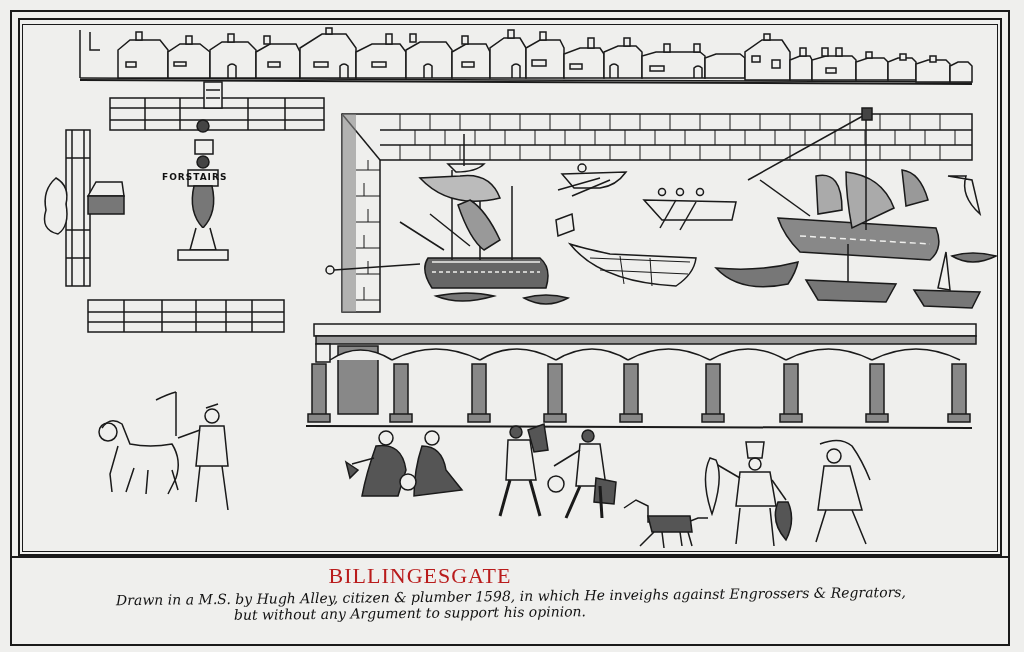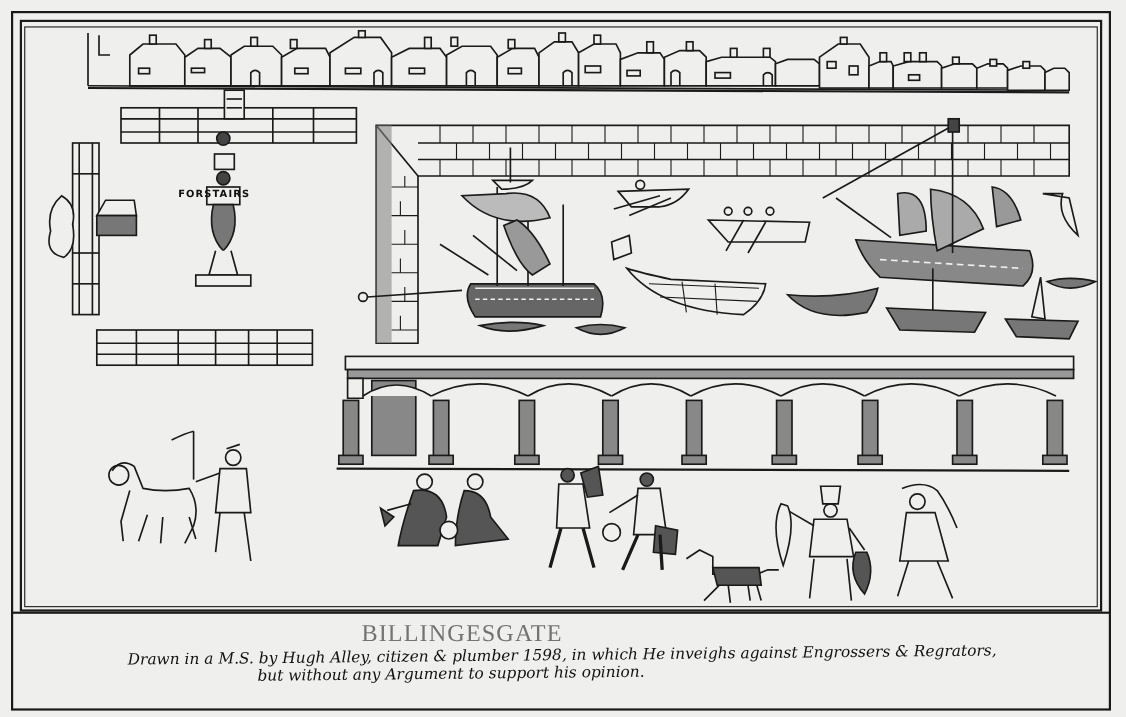--- a/index.html
+++ b/index.html
@@ -3,21 +3,21 @@
 <meta charset="utf-8">
 <style>
   html, body { margin:0; padding:0; }
   body { width:1024px; height:652px; background:#ececea; overflow:hidden; position:relative; font-family:"DejaVu Serif", serif; }
   .sheet { position:absolute; left:0; top:0; width:1024px; height:652px; background:#efefed;padding-left:33px; }
   .outer-frame { position:absolute; left:10px; top:10px; width:1000px; height:636px; border:2px solid #1a1a1a; box-sizing:border-box; }
   .inner-frame { position:absolute; left:18px; top:18px; width:984px; height:538px; border:2px solid #1a1a1a; box-sizing:border-box; }
   .inner-frame2 { position:absolute; left:22px; top:24px; width:976px; height:528px; border:1px solid #1a1a1a; box-sizing:border-box; }
   .caption-rule { position:absolute; left:10px; top:556px; width:1000px; height:0; border-top:2px solid #1a1a1a; }
   svg { position:absolute; left:0; top:0; }
-  .title { position:absolute; left:0; width:840px; top:563px; text-align:center; font-family:"Liberation Serif", serif; font-size:22px; letter-spacing:1px; color:#737373; }
+  .title { position:absolute; left:0; width:840px; top:563px; text-align:center; font-family:"Liberation Serif", serif; font-size:22px; letter-spacing:1px; color:#b91c1c; }
   .caption { position:absolute; left:36px; width:950px; font-family:"DejaVu Serif", serif; font-style:italic; font-size:14px; color:#111; text-align:center; line-height:17px; }
   .cap1 { top:588px; transform:rotate(-0.6deg); }
   .cap2 { top:605px; left:130px; width:560px; transform:rotate(-0.6deg); }
   .label-forstairs { position:absolute; left:162px; top:172px; font-family:"DejaVu Sans", sans-serif; font-size:9px; font-weight:bold; letter-spacing:1px; color:#111; }
 </style>
 </head>
 <body>
 
 <div class="sheet">
   <div class="outer-frame"></div>

